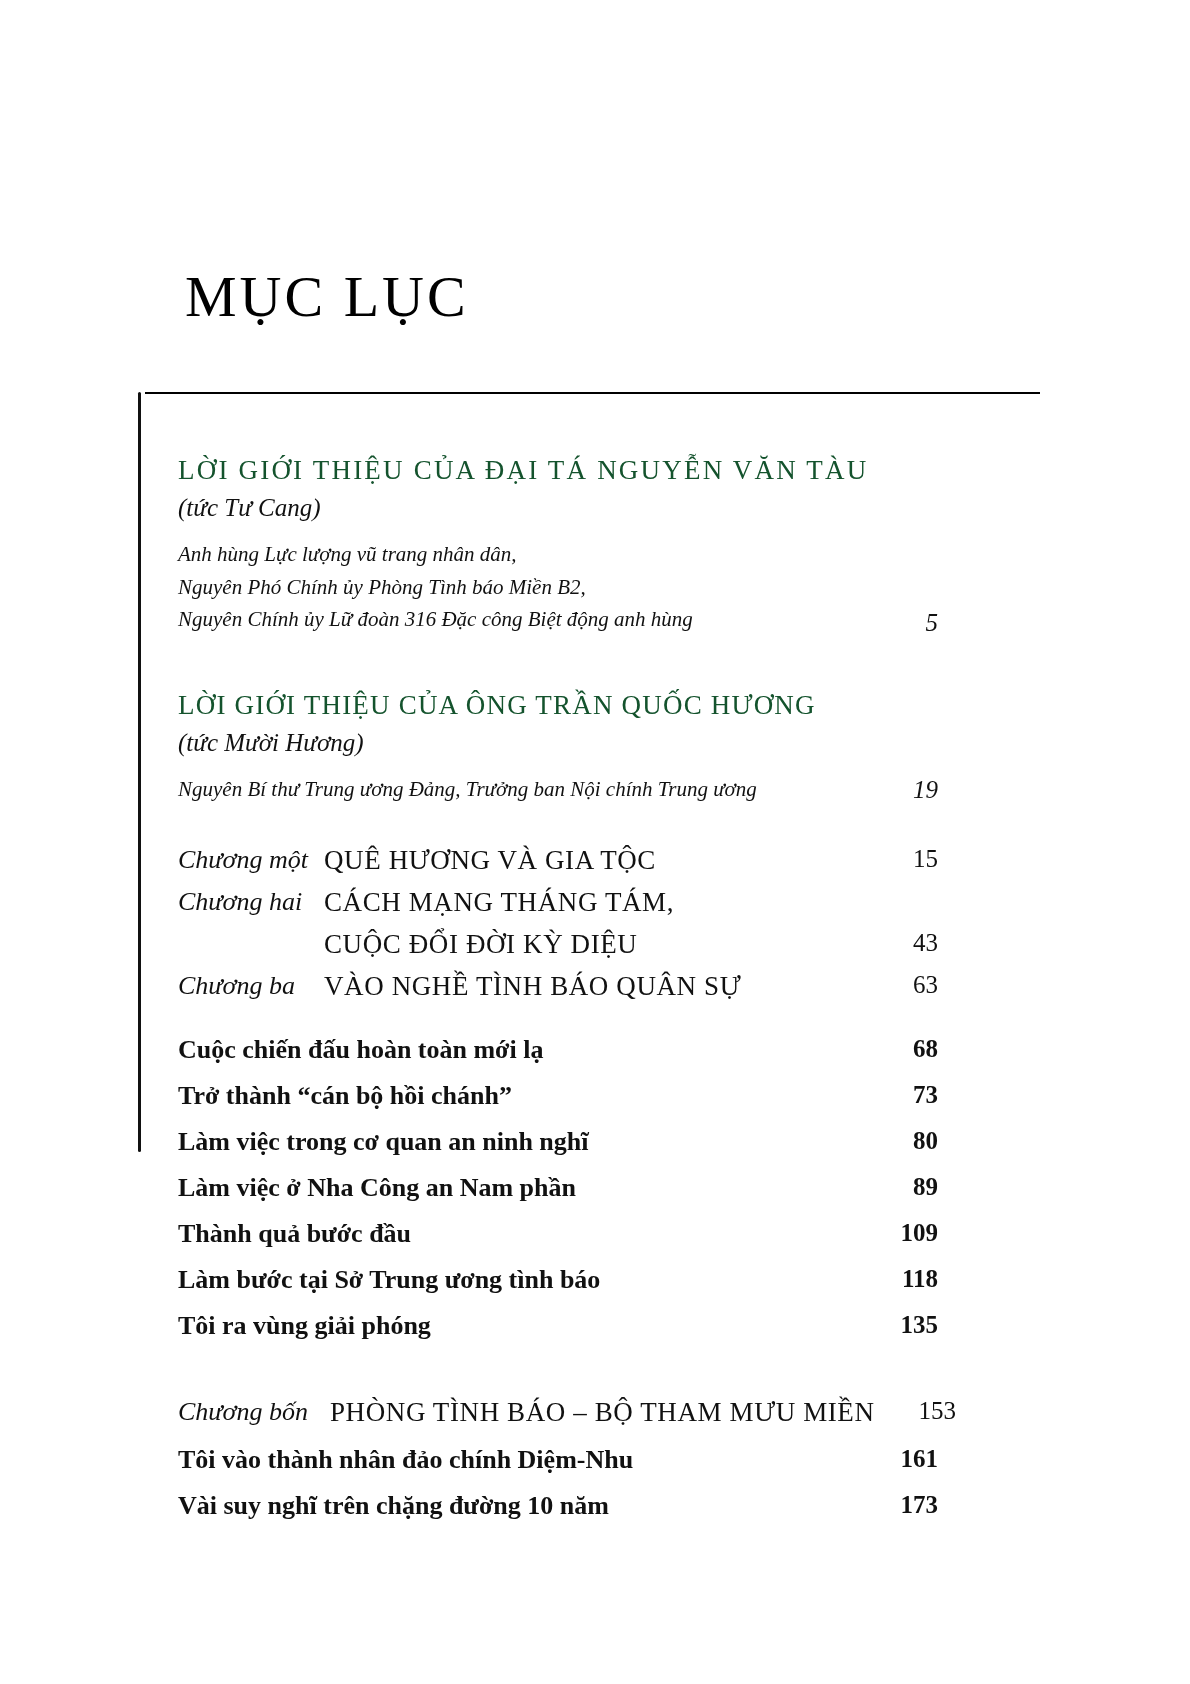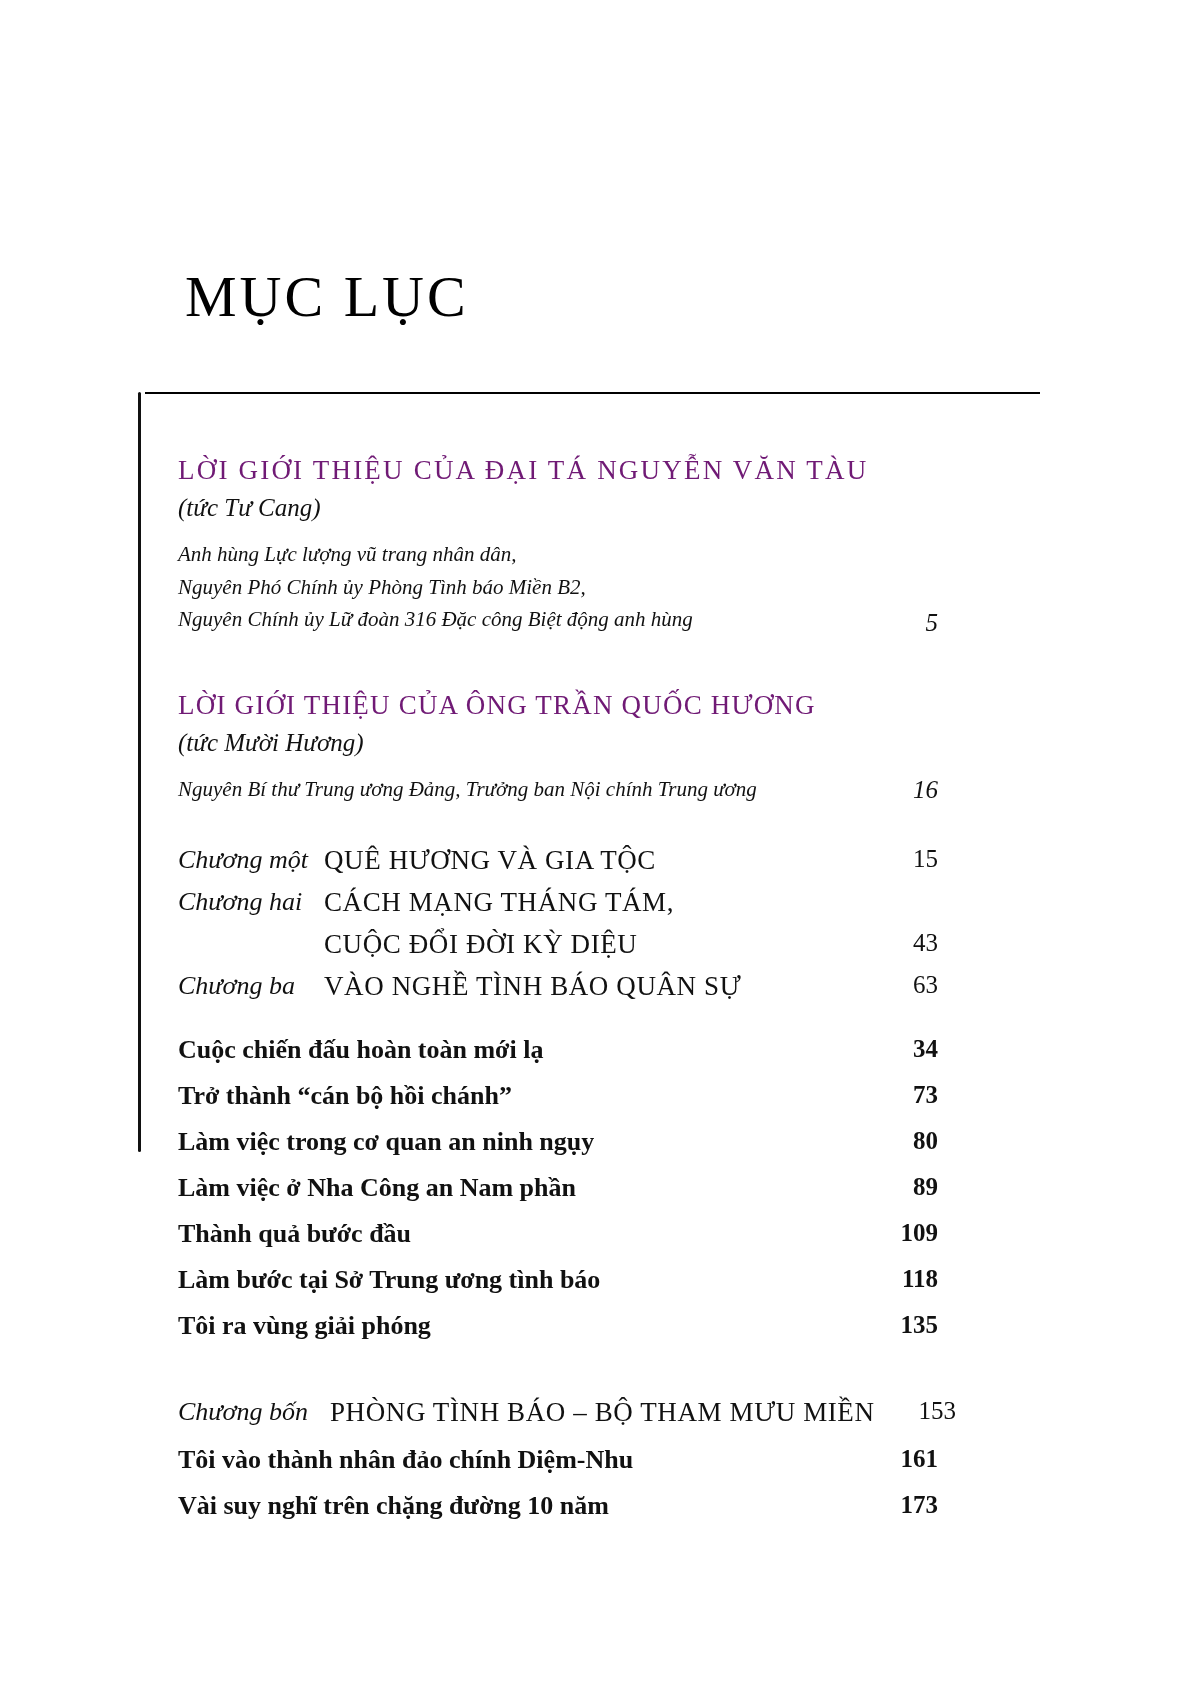--- a/index.html
+++ b/index.html
@@ -63,21 +63,21 @@
     top: 455px;
     width: 760px;
   }
 
   .block { margin-bottom: 0; }
 
   .heading-caps {
     font-family: "Liberation Serif", serif;
     font-size: 27px;
     letter-spacing: 1.2px;
-    color: #701a75;
+    color: #14532d;
     white-space: nowrap;
   }
   .heading-caps.wide { letter-spacing: 2.2px; }
 
   .sub-ital {
     font-style: italic;
     font-size: 25px;
     margin-top: 8px;
   }
 
@@ -165,21 +165,21 @@
       </div>
     </div>
 
     <div class="gap-lg"></div>
 
     <div class="block">
       <div class="heading-caps">LỜI GIỚI THIỆU CỦA ÔNG TRẦN QUỐC HƯƠNG</div>
       <div class="sub-ital">(tức Mười Hương)</div>
       <div class="note-lines row">
         <div>Nguyên Bí thư Trung ương Đảng,  Trưởng ban Nội chính Trung ương</div>
-        <span class="pagenum" style="top:-2px;">16</span>
+        <span class="pagenum" style="top:-2px;">19</span>
       </div>
     </div>
 
     <div class="gap-md"></div>
 
     <div class="block">
       <div class="chapter-row">
         <span class="chapter-label">Chương một</span>
         <span class="chapter-title" style="left:146px;">QUÊ HƯƠNG VÀ GIA TỘC</span>
         <span class="pagenum">15</span>
@@ -199,28 +199,28 @@
         <span class="chapter-title" style="left:146px;">VÀO NGHỀ TÌNH BÁO QUÂN SỰ</span>
         <span class="pagenum">63</span>
       </div>
     </div>
 
     <div class="gap-sm"></div>
 
     <div class="block">
       <div class="entry">
         <span class="label">Cuộc chiến đấu hoàn toàn mới lạ</span>
-        <span class="pagenum">34</span>
+        <span class="pagenum">68</span>
       </div>
       <div class="entry">
         <span class="label">Trở thành “cán bộ hồi chánh”</span>
         <span class="pagenum">73</span>
       </div>
       <div class="entry">
-        <span class="label">Làm việc trong cơ quan an ninh ngụy</span>
+        <span class="label">Làm việc trong cơ quan an ninh nghĩ</span>
         <span class="pagenum">80</span>
       </div>
       <div class="entry">
         <span class="label">Làm việc ở Nha Công an Nam phần</span>
         <span class="pagenum">89</span>
       </div>
       <div class="entry">
         <span class="label">Thành quả bước đầu</span>
         <span class="pagenum">109</span>
       </div>

